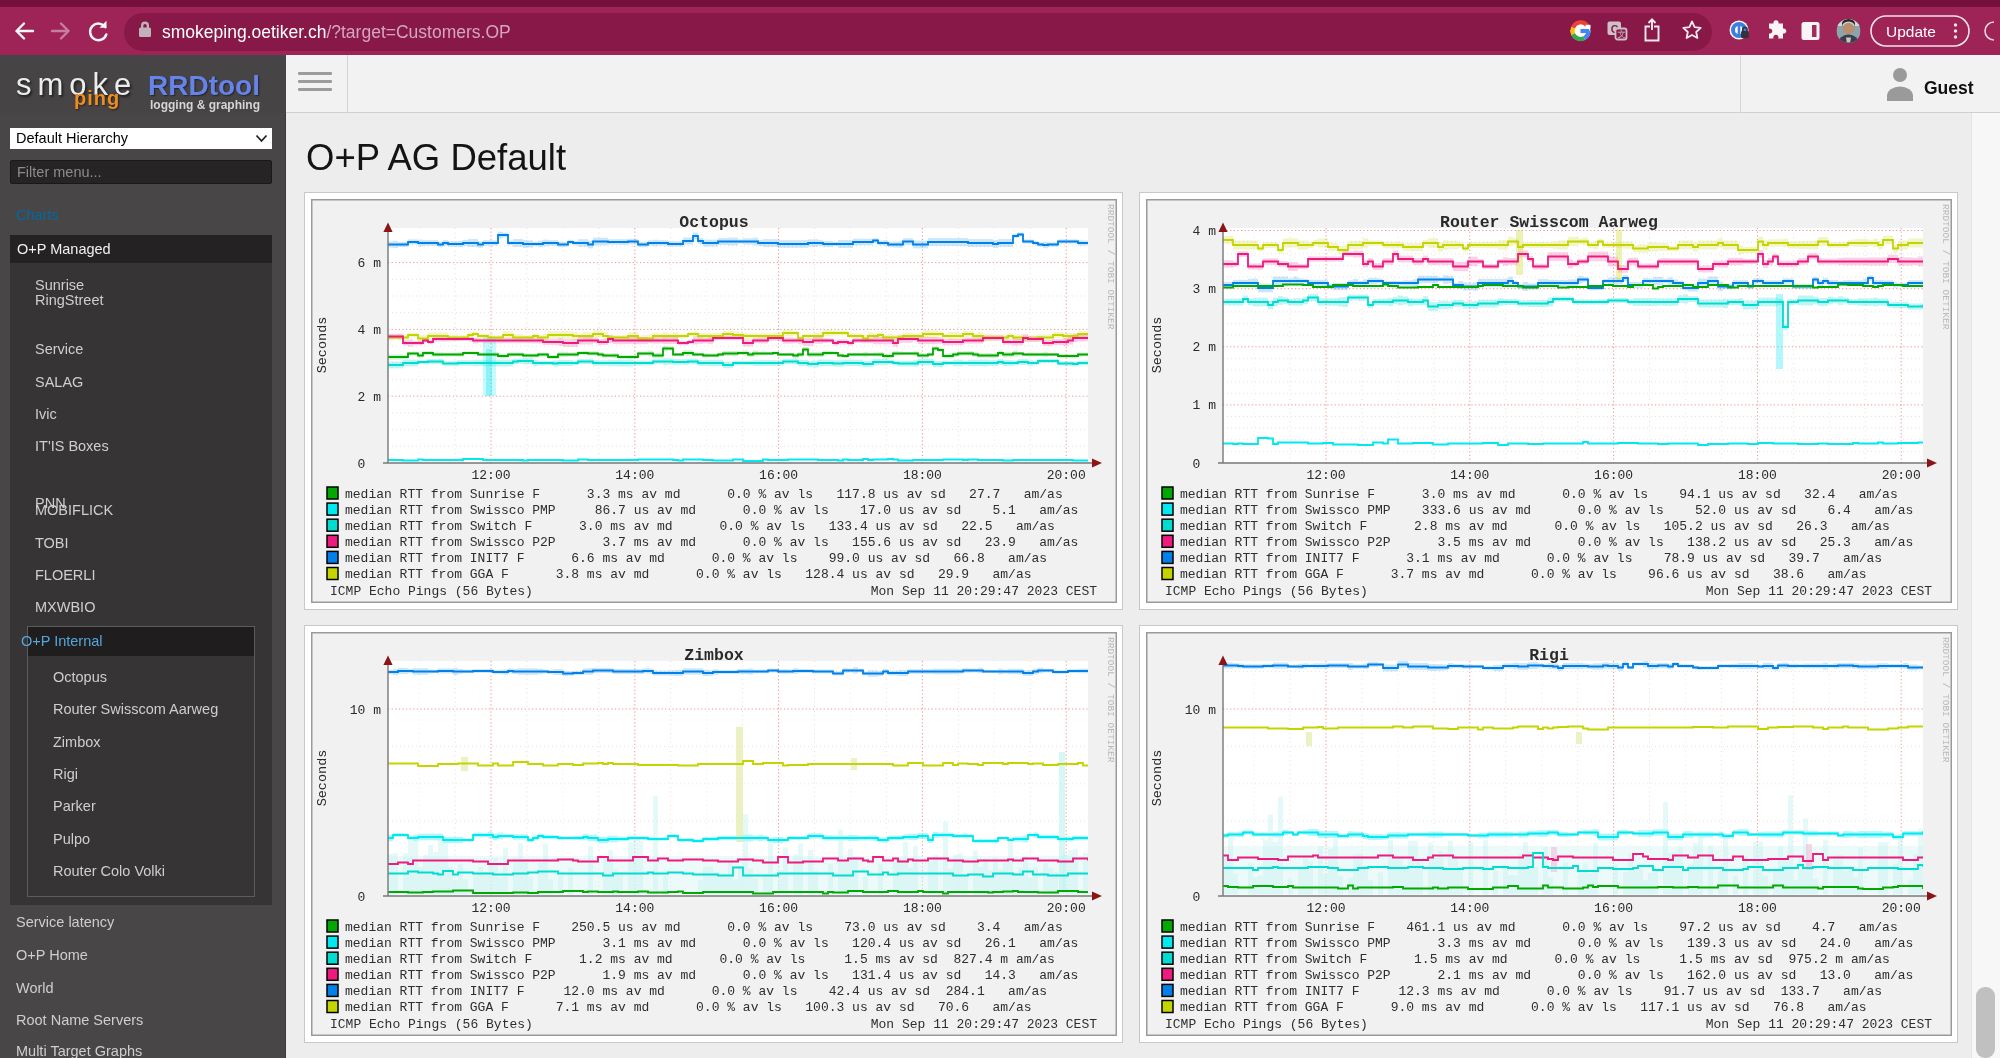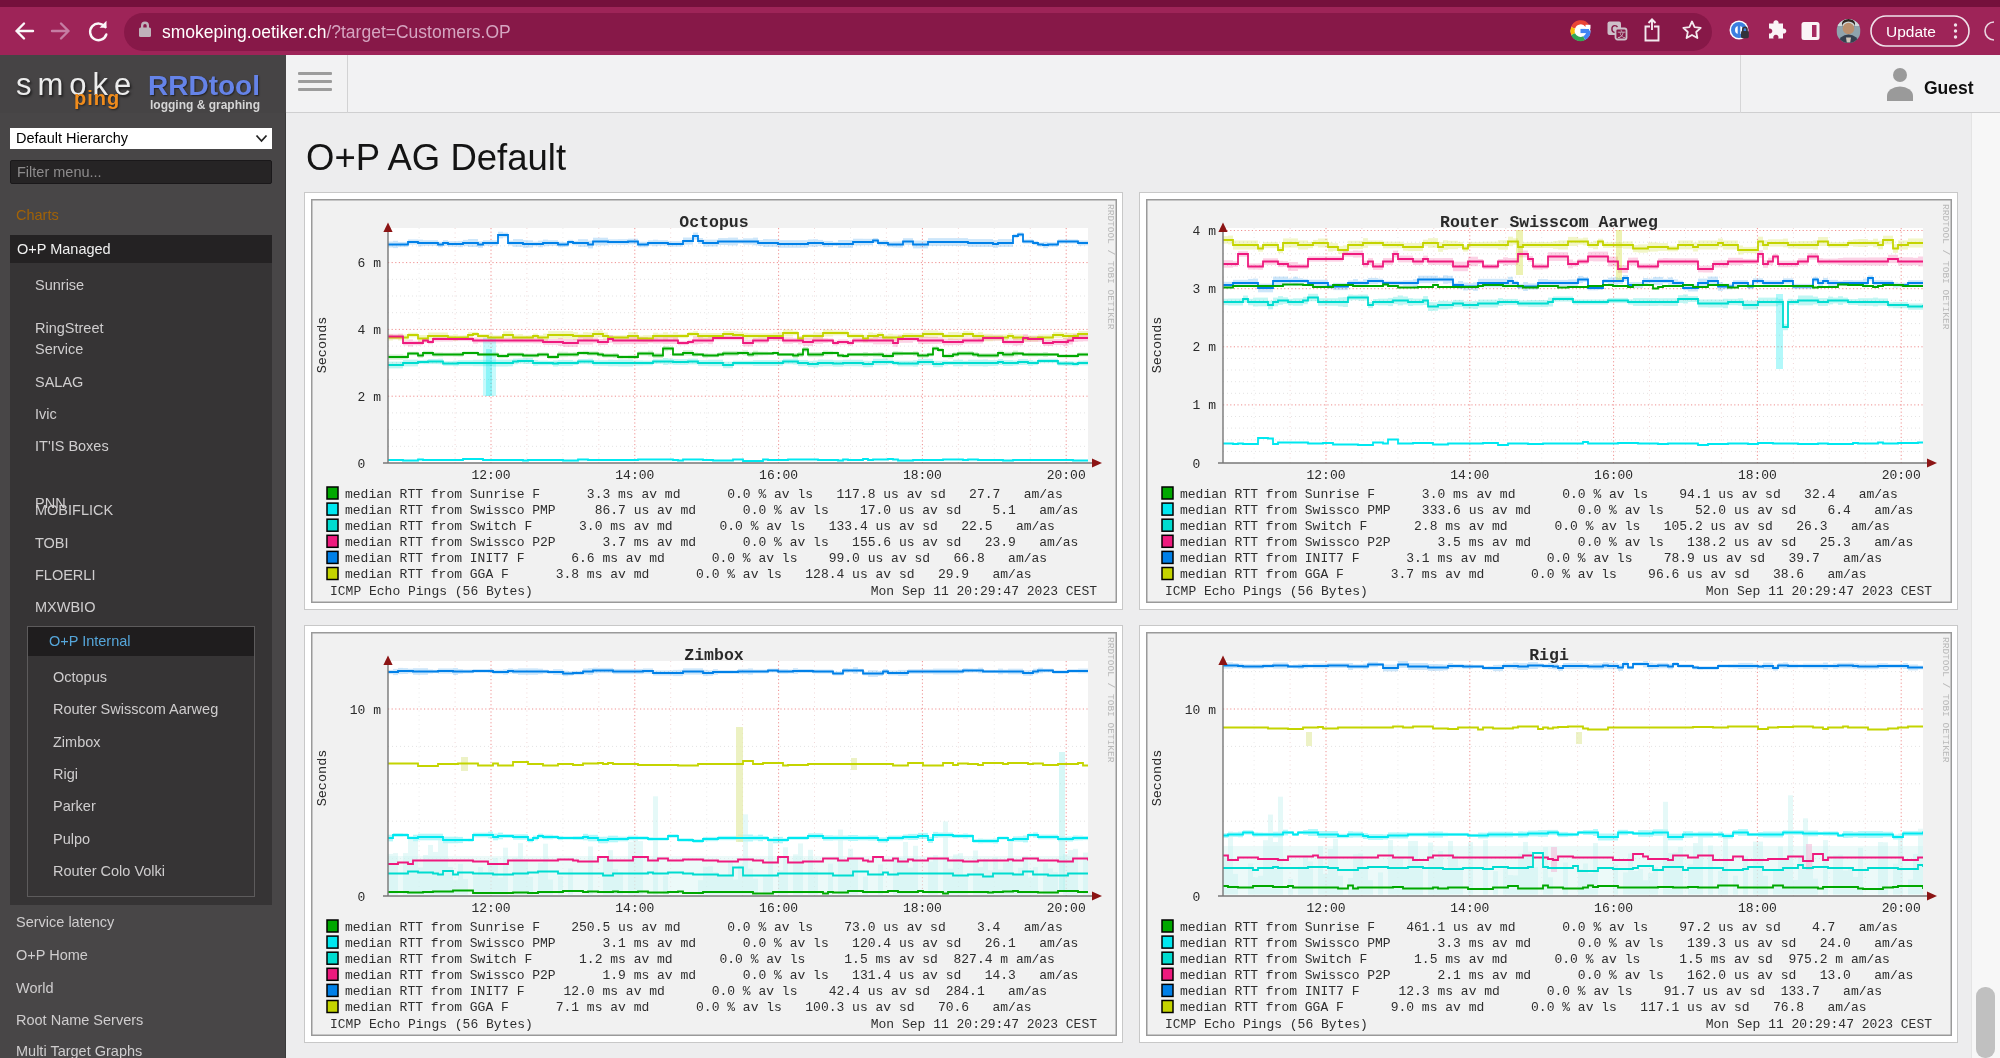--- a/index.html
+++ b/index.html
@@ -116,38 +116,38 @@
 <div class="abs" style="left:1924px;top:78px;font-size:17.5px;font-weight:bold;color:#0f0f0f">Guest</div>
 
 <div class="abs" style="left:0;top:113px;width:285.5px;height:945px;background:#484647;border-right:1px solid #3a3a3a"></div>
 <div class="abs" style="left:10px;top:128px;width:262px;height:21px;background:#ffffff"></div>
 <div class="abs" style="left:16px;top:128px;height:21px;line-height:21px;font-size:14.5px;color:#000">Default Hierarchy</div>
 <svg class="abs" style="left:255px;top:133px" width="13" height="11" viewBox="0 0 13 11">
     <path d="M1.5 2.5 L6.5 8 L11.5 2.5" fill="none" stroke="#222" stroke-width="1.8"></path>
   </svg>
 <div class="abs" style="left:10px;top:160px;width:262px;height:24px;background:#262425;border:1px solid #1a181a;border-radius:2px"></div>
 <div class="abs" style="left:17px;top:160px;height:16px;line-height:24px;font-size:14.5px;color:#8d8b8c">Filter menu...</div>
-<div class="mi" style="left:16px;top:207px;color:#a16207">Charts</div>
+<div class="mi" style="left:16px;top:207px;color:#0369a1">Charts</div>
 <div class="abs" style="left:10px;top:235px;width:262px;height:670px;background:#363435"></div>
 <div class="abs" style="left:10px;top:235px;width:262px;height:28px;background:#242223"></div>
 <div class="abs" style="left:17px;top:235px;height:39px;line-height:28px;font-size:14.5px;color:#f0f0f0">O+P Managed</div>
 <div class="mi" style="left:35px;top:277px">Sunrise</div>
-<div class="mi" style="left:35px;top:320px">RingStreet</div>
+<div class="mi" style="left:35px;top:292px">RingStreet</div>
 <div class="mi" style="left:35px;top:341.4px">Service</div>
 <div class="mi" style="left:35px;top:373.59999999999997px">SALAG</div>
 <div class="mi" style="left:35px;top:405.79999999999995px">Ivic</div>
 <div class="mi" style="left:35px;top:437.99999999999994px">IT'IS Boxes</div>
 <div class="mi" style="left:35px;top:495px">PNN</div>
 <div class="mi" style="left:35px;top:502.4px">MOBIFLICK</div>
 <div class="mi" style="left:35px;top:534.6px">TOBI</div>
 <div class="mi" style="left:35px;top:566.8000000000001px">FLOERLI</div>
 <div class="mi" style="left:35px;top:599.0000000000001px">MXWBIO</div>
 <div class="abs" style="left:27px;top:626px;width:228px;height:271px;border:1px solid #5d5b5c"></div>
 <div class="abs" style="left:28px;top:627px;width:226px;height:29px;background:#1f1d1e"></div>
-<div class="abs" style="left:49px;top:627px;height:29px;line-height:29px;font-size:14.5px;color:#55a6da;position:absolute">O+P Internal</div>
+<div class="abs" style="left:21px;top:627px;height:29px;line-height:29px;font-size:14.5px;color:#55a6da;position:absolute">O+P Internal</div>
 <div class="mi" style="left:53px;top:669px">Octopus</div>
 <div class="mi" style="left:53px;top:701.3px">Router Swisscom Aarweg</div>
 <div class="mi" style="left:53px;top:733.5999999999999px">Zimbox</div>
 <div class="mi" style="left:53px;top:765.8999999999999px">Rigi</div>
 <div class="mi" style="left:53px;top:798.1999999999998px">Parker</div>
 <div class="mi" style="left:53px;top:830.4999999999998px">Pulpo</div>
 <div class="mi" style="left:53px;top:862.7999999999997px">Router Colo Volki</div>
 <div class="mi" style="left:16px;top:914px">Service latency</div>
 <div class="mi" style="left:16px;top:946.5px">O+P Home</div>
 <div class="mi" style="left:16px;top:979.5px">World</div>

